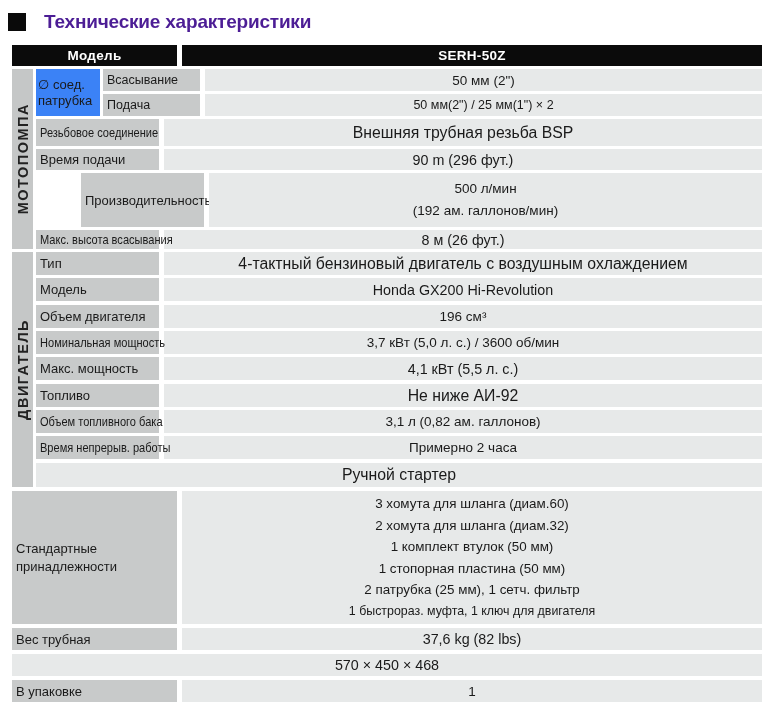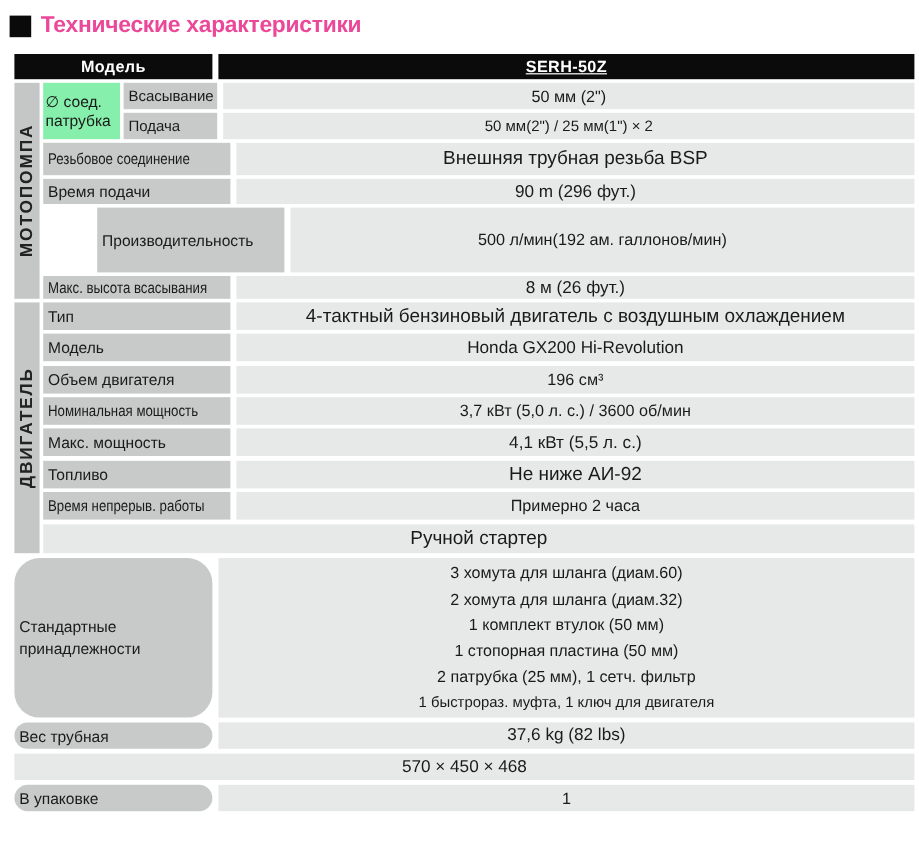--- a/index.html
+++ b/index.html
@@ -4,70 +4,70 @@
 <style>
   html,body{margin:0;padding:0;background:#ffffff;}
   body{
     width:766px;height:710px;
     font-family:"Liberation Sans","DejaVu Sans",sans-serif;
     color:#1a1a1a;
     -webkit-font-smoothing:antialiased;
   }
   .title-row{display:flex;align-items:center;margin:8px 0 0 8px;height:28px;}
   .bullet{width:18px;height:18px;background:#0a0a0a;display:inline-block;margin-right:8px;flex:0 0 auto;}
-  .title{font-size:19px;font-weight:bold;margin:0;letter-spacing:-0.2px;color:#ec4899;}
+  .title{font-size:19px;font-weight:bold;margin:10px;letter-spacing:-0.2px;color:#4c1d95;}
 
   .spec-table{margin:9px 0 0 12px;width:750px;}
 
   
   .hdr-row{display:flex;height:21px;margin-bottom:3px;}
   .hdr{background:#0b0b0b;color:#ffffff;font-weight:bold;font-size:13.5px;
        display:flex;align-items:center;justify-content:center;letter-spacing:0.3px;}
   .hdr-left{width:165px;margin-right:5px;flex:0 0 auto;}
-  .hdr-right{flex:1;text-decoration:underline;}
+  .hdr-right{flex:1;}
 
   
   .section{display:flex;margin-bottom:3px;}
   .section.gap4{margin-bottom:4px;}
   .vstrip{width:21px;flex:0 0 auto;margin-right:3px;background:#c5c7c7;
           display:flex;align-items:center;justify-content:center;}
   .vtext{writing-mode:vertical-rl;transform:rotate(180deg);
          font-weight:bold;font-size:14.5px;letter-spacing:1.5px;color:#222;}
   .rows{display:flex;flex-direction:column;flex:1;}
 
   .row{display:flex;margin-bottom:3px;}
   .row.last{margin-bottom:0;}
   .row.gap4{margin-bottom:4px;}
 
   .cell{box-sizing:border-box;}
-  .cell.label{width:156px;flex:0 0 auto;margin-right:5px;background:#c8caca;
+  .cell.label{width:123px;flex:0 0 auto;margin-right:5px;background:#c8caca;
               display:flex;align-items:center;padding:0 4px;font-size:13px;}
   .cell.value{flex:1;background:#e7e9e9;display:flex;align-items:center;
               justify-content:center;font-size:13.5px;}
 
   
   .dualrow{display:flex;margin-bottom:3px;}
-  .groupcell{width:64px;flex:0 0 auto;margin-right:3px;background:#86efac;
+  .groupcell{width:64px;flex:0 0 auto;margin-right:3px;background:#3b82f6;
              display:flex;align-items:center;justify-content:center;text-align:left;
              font-size:13px;line-height:1.2;padding:0 2px;box-sizing:border-box;}
   .dualcol{display:flex;flex-direction:column;flex:1;}
   .dualcol .row:first-child{margin-bottom:3px;}
-  .dualcol .cell.label{width:78px;font-size:12.5px;}
-
-  
-  .general .cell.label{width:165px;border-radius:21px;}
+  .dualcol .cell.label{width:97px;font-size:12.5px;}
+
+  
+  .general .cell.label{width:165px;}
 
   
   .h19{height:19px;} .h21{height:21px;} .h22{height:22px;} .h23{height:23px;}
   .h24{height:24px;} .h27{height:27px;} .h54{height:54px;margin-left:45px;} .h133{height:133px;}
 
   
   .vt{display:inline-block;}
   .v-sm{font-size:12.5px;} .v-md{font-size:14.3px;} .v-lg{font-size:15.8px;text-align:right;}
-  .twolines{flex-direction:row;justify-content:center;line-height:1.65;}
+  .twolines{flex-direction:column;justify-content:center;line-height:1.65;}
 
   
   .lt{display:inline-block;white-space:nowrap;}
   .cond{transform:scaleX(0.85);transform-origin:left center;}
 
   .acc-label{align-items:center;line-height:1.35;font-size:13.5px;}
   .acc-value{flex-direction:column;justify-content:center;line-height:21.5px;}
   .acc-line{font-size:13.4px;}
   .acc-line.small{font-size:12.4px;}
 </style>
@@ -211,20 +211,28 @@
 
         <div class="row h23">
           <div class="cell label">
             <span class="lt">Топливо</span>
           </div>
           <div class="cell value">
             <span class="vt v-lg">Не ниже АИ-92</span>
           </div>
         </div>
 
+        <div class="row h23">
+          <div class="cell label">
+            <span class="lt cond">Объем топливного бака</span>
+          </div>
+          <div class="cell value">
+            <span class="vt">3,1 л (0,82 ам. галлонов)</span>
+          </div>
+        </div>
 
         <div class="row h23 gap4">
           <div class="cell label">
             <span class="lt cond">Время непрерыв. работы</span>
           </div>
           <div class="cell value">
             <span class="vt">Примерно 2 часа</span>
           </div>
         </div>
 

